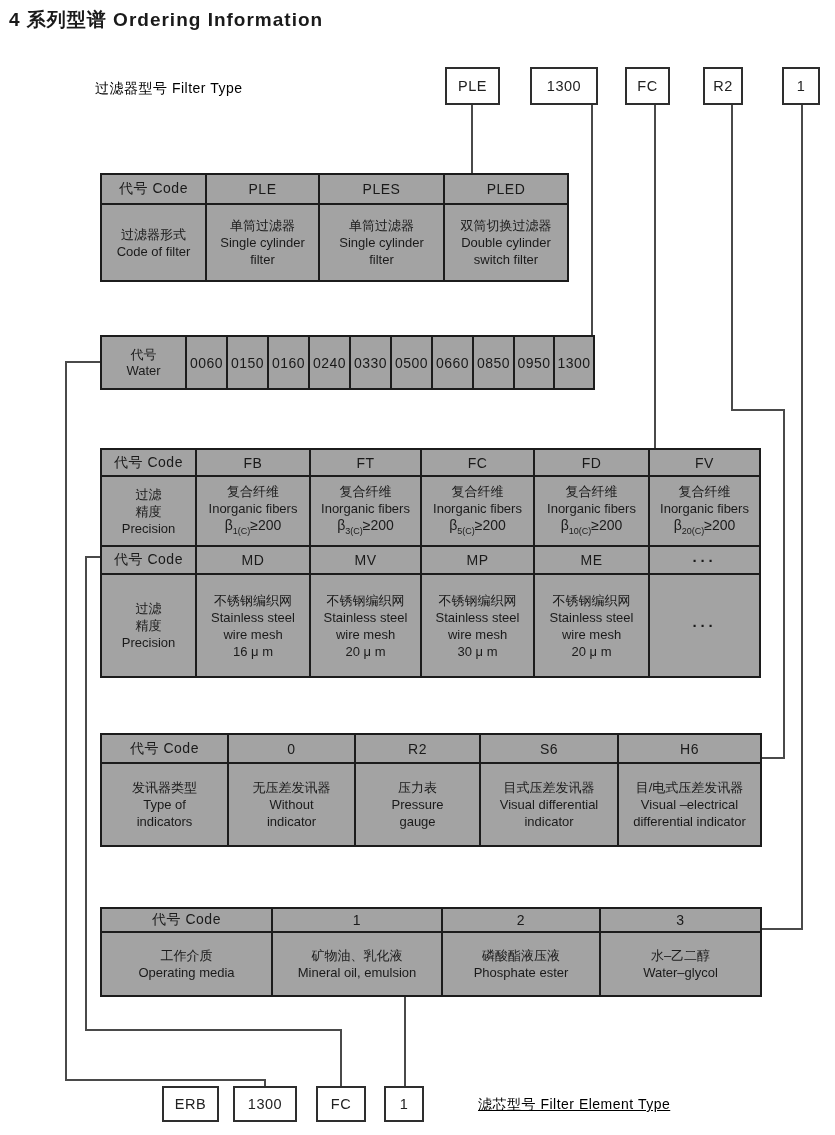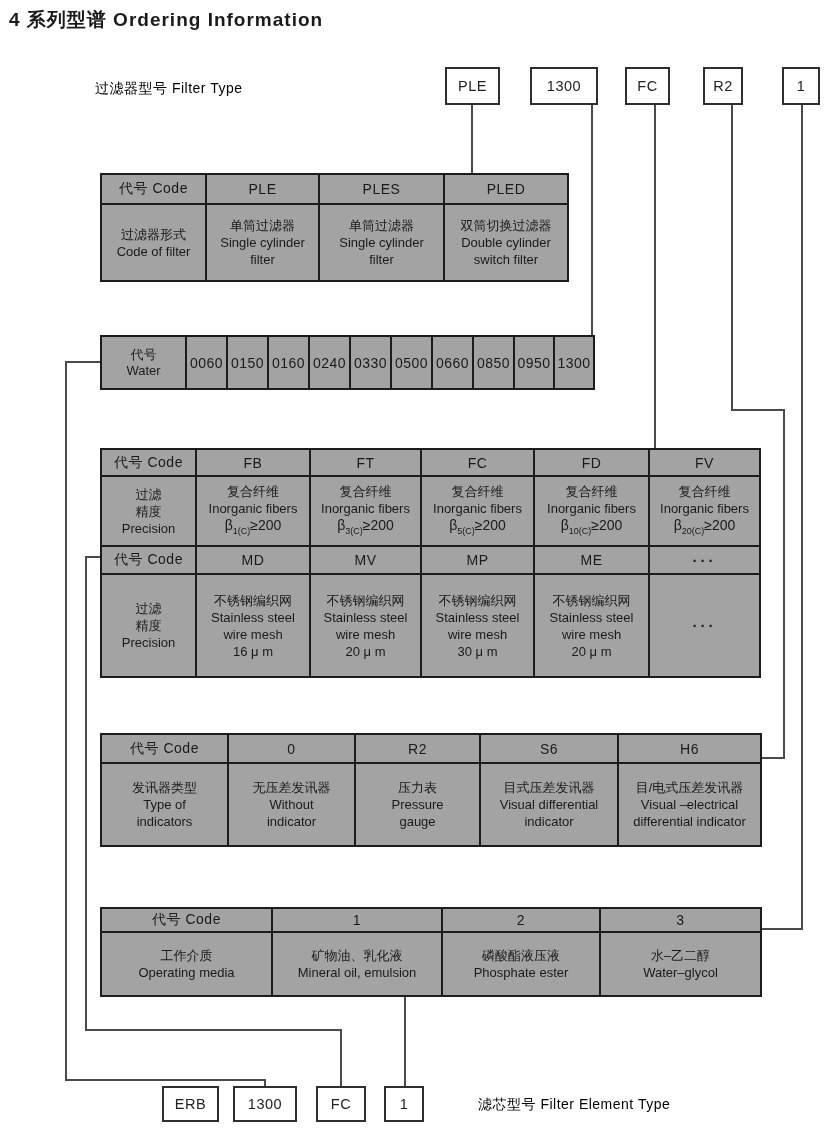--- a/index.html
+++ b/index.html
@@ -326,15 +326,15 @@
       </td>
     </tr>
   </tbody>
     </table>
 
   <div class="cbox" style="left:162px;top:1086px;width:57px;height:36px;">ERB</div>
   <div class="cbox" style="left:233px;top:1086px;width:64px;height:36px;">1300</div>
   <div class="cbox" style="left:316px;top:1086px;width:50px;height:36px;">FC</div>
   <div class="cbox" style="left:384px;top:1086px;width:40px;height:36px;">1</div>
 
-  <div class="abs side-label" style="left:478px;top:1096px;">滤芯型号 Filter Element Type</div>
+  <div class="abs side-label" style="left:478px;top:1096px;text-decoration:underline;">滤芯型号 Filter Element Type</div>
 
 </div>
 
 </body></html>

